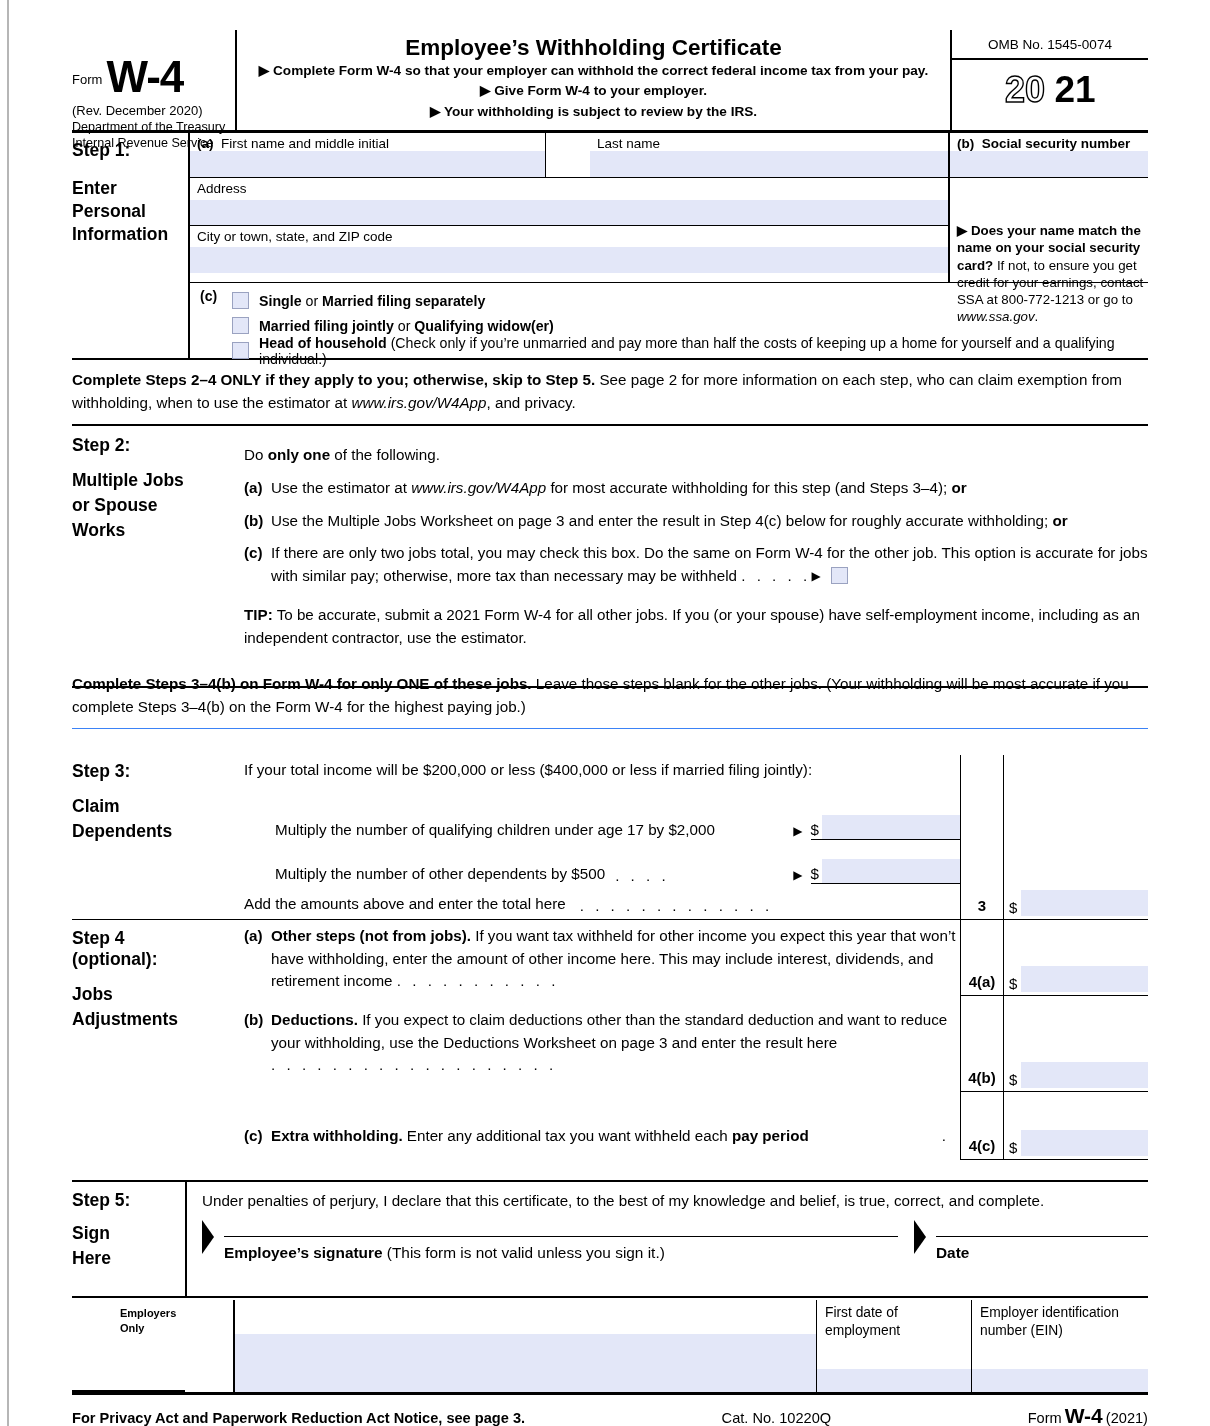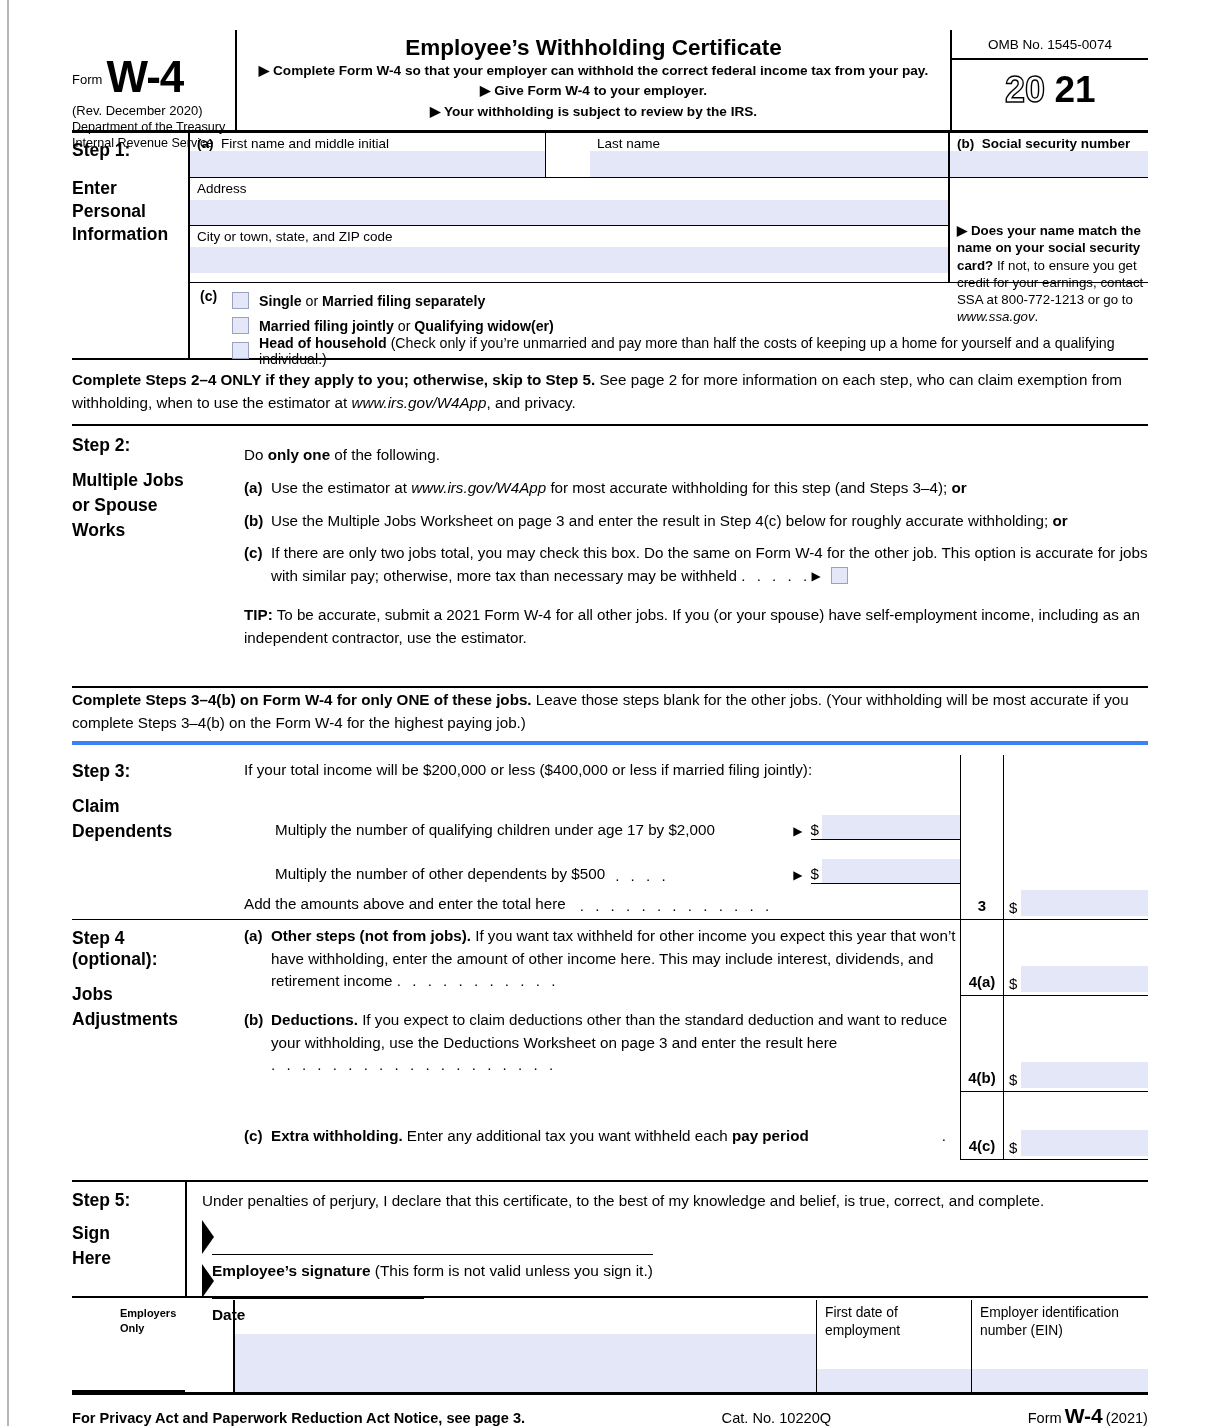--- a/index.html
+++ b/index.html
@@ -47,21 +47,21 @@
   .ssnbox{height:53px;display:flex;flex-direction:column;border-bottom:1.5px solid #000;box-sizing:border-box;}
   .note{font-size:13.3px;line-height:1.3;padding:4px 4px 0 7px;margin-top:40px;}
   .s1c{flex:1;display:flex;padding-top:5px;}
   .ctag{width:42px;box-sizing:border-box;padding-left:10px;font-weight:bold;font-size:14px;}
   .copts{flex:1;}
   .copt{display:flex;align-items:center;height:25px;font-size:14.2px;}
   .cbx{width:17px;height:17px;background:#e3e7f8;border:1px solid #9aa2c0;box-sizing:border-box;margin-right:10px;flex:none;}
 
   
   .p24{top:332px;height:64px;border-bottom:2px solid #000;padding-top:7px;font-size:15.2px;line-height:1.5;}
-  .p34{top:652px;height:63px;border-bottom:4px solid #3b82f6;padding-top:7px;font-size:15.2px;line-height:1.5;}
+  .p34{top:636px;height:63px;border-bottom:1px solid #3b82f6;padding-top:7px;font-size:15.2px;line-height:1.5;}
 
   
   .s2{top:398px;height:260px;border-bottom:2px solid #000;display:flex;}
   .steplab{width:172px;box-sizing:border-box;padding-top:7px;font-weight:bold;font-size:17.5px;}
   .steplab .t2{margin-top:12px;line-height:1.42;}
   .s2body{flex:1;font-size:15.2px;line-height:1.5;padding-top:5px;}
   .s2body .pp{margin-top:11px;}
   .li{display:flex;margin-top:10px;}
   .litag{width:27px;flex:none;font-weight:bold;}
   .litxt{flex:1;}
@@ -94,21 +94,21 @@
   .p4a{grid-row:5;padding-top:5px;}
   .p4b{grid-row:6;padding-top:13px;}
   .p4c{grid-row:7;align-items:flex-end;padding-bottom:13px;}
   .p4 .litag{width:27px;}
 
   
   .s5{top:1150px;height:118px;border-top:2.5px solid #000;border-bottom:2px solid #000;display:flex;}
   .s5lab{width:113px;box-sizing:border-box;padding-top:8px;font-weight:bold;font-size:17.5px;}
   .s5lab .t2{margin-top:10px;line-height:1.42;}
   .s5body{flex:1;border-left:2px solid #000;box-sizing:border-box;padding:10px 0 0 15px;font-size:15.2px;}
-  .sigrow{display:flex;align-items:flex-start;margin-top:27px;flex-direction:column;}
+  .sigrow{display:flex;align-items:flex-start;margin-top:27px;}
   .bigarrow{width:0;height:0;border-left:12px solid #000;border-top:17px solid transparent;
             border-bottom:17px solid transparent;margin-top:-16px;flex:none;}
   .sigblock{flex:1;margin:0 16px 0 10px;}
   .dateblock{width:212px;margin-left:10px;}
   .sline{border-top:1.6px solid #000;height:0;}
   .slab{margin-top:7px;font-size:15.4px;}
 
   
   .emp{top:1270px;height:95px;border-bottom:3px solid #000;display:flex;}
   .emplab{width:113px;box-sizing:border-box;padding-top:6px;font-weight:bold;font-size:11px;line-height:1.35;margin-left:48px;}

